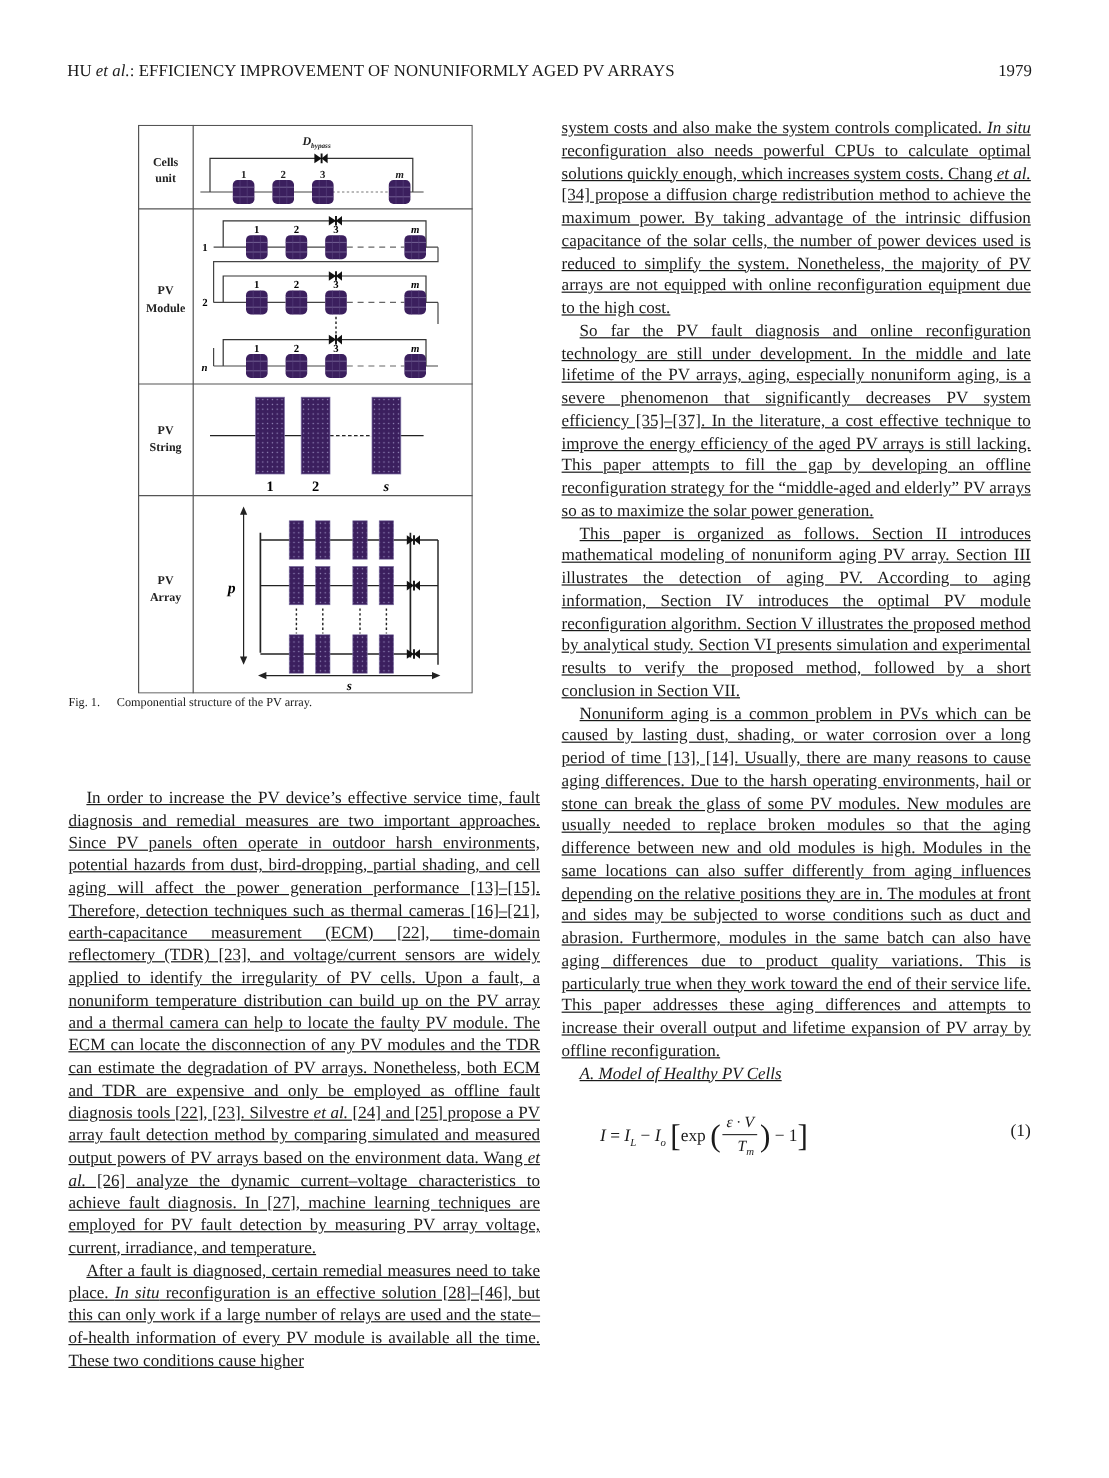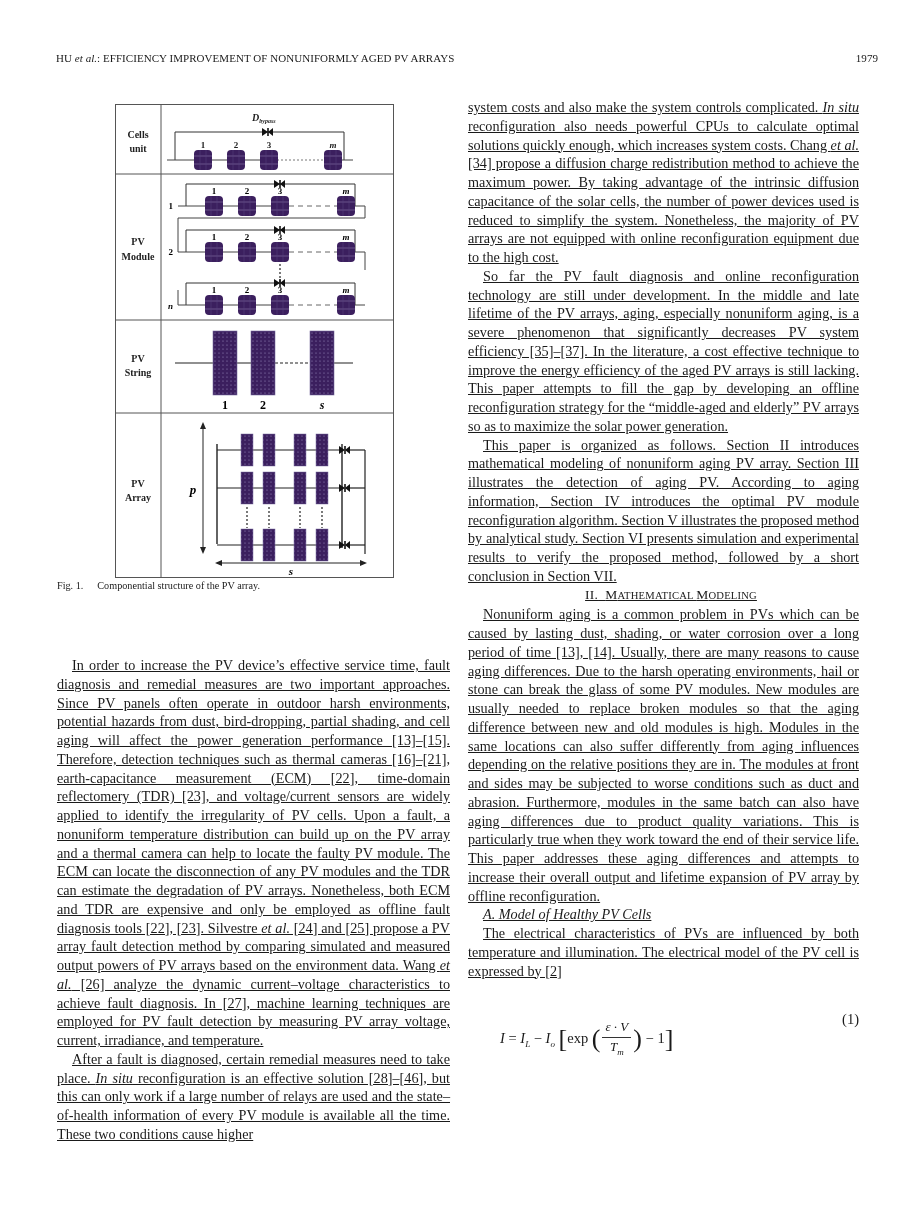--- a/index.html
+++ b/index.html
@@ -1,37 +1,37 @@
 <!DOCTYPE html>
 <html><head>
 <meta charset="utf-8">
 <style>
   html, body { margin:0; padding:0; background:#fff; }
   body { width:924px; height:1232px; position:relative; overflow:hidden;
          font-family:"Liberation Serif", "DejaVu Serif", serif; color:#1a1a1a; }
-  .header { position:absolute; top:52px; left:56px; right:46px; height:14px;
-            font-size:11px; letter-spacing:0.05px;text-align:center; }
+  .header { position:absolute; top:52px; left:56px; right:64px; height:14px;
+            font-size:14px; letter-spacing:0.05px;text-align:center; }
   .header .title { position:absolute; left:0; top:0; }
   .header .page { position:absolute; right:0; top:0; }
   .col { position:absolute; font-size:14.2px; line-height:18.75px; text-align:justify;text-decoration:underline; }
   .col p { margin:0; text-indent:15px; }
   .col p.noindent { text-indent:0; }
   .left-col { left:57px; width:393px; top:656px; }
   .right-col { left:468px; width:391px; top:98px; }
   .fig-caption { position:absolute; left:57px; top:580px; font-size:10.2px; }
   .fig-caption .lab { margin-right:14px; }
   .section-heading { text-align:center; font-size:13.5px; margin:21px 0 12px 0; text-indent:0; letter-spacing:0.2px; }
   .section-heading .sc { font-size:10.6px; }
   .subsection { font-style:italic; margin:22px 0 6px 0; text-indent:0; }
   .equation { position:relative; height:50px; margin-top:14px; font-size:14.5px; }
   .equation .eq-body { position:absolute; left:32px; top:8px; font-style:italic; white-space:nowrap; }
   .equation .eq-num { position:absolute; right:0; top:16px; font-style:normal; }
   em { font-style:italic; }
   .figure { position:absolute; left:115px; top:104px; width:279px; height:474px; }
-  .frac { display:inline-block; vertical-align:middle; text-align:center; margin:16px 2px; }
+  .frac { display:inline-block; vertical-align:middle; text-align:right; margin:0 2px; }
   .frac .num { display:block; border-bottom:1px solid #333; padding:0 3px; font-size:13px; }
   .frac .den { display:block; font-size:13px; padding:0 3px; }
   .big { font-size:26px; font-style:normal; vertical-align:middle; font-weight:200; }
   .up { font-style:normal; }
   sub { font-size:9px; }
 </style>
 </head>
 <body>
 
 <div class="header">
@@ -241,27 +241,25 @@
 <div class="col left-col">
   <p><span>In order to increase the PV device’s effective service time, fault diagnosis and remedial measures are two important approaches. Since PV panels often operate in outdoor harsh environments, potential hazards from dust, bird-dropping, partial shading, and cell aging will affect the power generation performance [13]–[15]. Therefore, detection techniques such as thermal cameras [16]–[21], earth-capacitance measurement (ECM) [22], time-domain reflectomery (TDR) [23], and voltage/current sensors are widely applied to identify the irregularity of PV cells. Upon a fault, a nonuniform temperature distribution can build up on the PV array and a thermal camera can help to locate the faulty PV module. The ECM can locate the disconnection of any PV modules and the TDR can estimate the degradation of PV arrays. Nonetheless, both ECM and TDR are expensive and only be employed as offline fault diagnosis tools [22], [23]. Silvestre </span><em>et al.</em><span> [24] and [25] propose a PV array fault detection method by comparing simulated and measured output powers of PV arrays based on the environment data. Wang </span><em>et al.</em><span> [26] analyze the dynamic current–voltage characteristics to achieve fault diagnosis. In [27], machine learning techniques are employed for PV fault detection by measuring PV array voltage, current, irradiance, and temperature.</span></p>
   <p><span>After a fault is diagnosed, certain remedial measures need to take place. </span><em>In situ</em><span> reconfiguration is an effective solution [28]–[46], but this can only work if a large number of relays are used and the state–of-health information of every PV module is available all the time. These two conditions cause higher</span></p>
 </div>
 
 <div class="col right-col">
   <p class="noindent"><span>system costs and also make the system controls complicated. </span><em>In situ</em><span> reconfiguration also needs powerful CPUs to calculate optimal solutions quickly enough, which increases system costs. Chang </span><em>et al.</em><span> [34] propose a diffusion charge redistribution method to achieve the maximum power. By taking advantage of the intrinsic diffusion capacitance of the solar cells, the number of power devices used is reduced to simplify the system. Nonetheless, the majority of PV arrays are not equipped with online reconfiguration equipment due to the high cost.</span></p>
   <p>So far the PV fault diagnosis and online reconfiguration technology are still under development. In the middle and late lifetime of the PV arrays, aging, especially nonuniform aging, is a severe phenomenon that significantly decreases PV system efficiency [35]–[37]. In the literature, a cost effective technique to improve the energy efficiency of the aged PV arrays is still lacking. This paper attempts to fill the gap by developing an offline reconfiguration strategy for the “middle-aged and elderly” PV arrays so as to maximize the solar power generation.</p>
   <p>This paper is organized as follows. Section II introduces mathematical modeling of nonuniform aging PV array. Section III illustrates the detection of aging PV. According to aging information, Section IV introduces the optimal PV module reconfiguration algorithm. Section V illustrates the proposed method by analytical study. Section VI presents simulation and experimental results to verify the proposed method, followed by a short conclusion in Section VII.</p>
 
-  <p class="section-heading"><span>II.</span>&nbsp;&nbsp;<span>M</span><span class="sc">ATHEMATICAL </span><span>M</span><span class="sc">ODELING</span></p>
 
   <p>Nonuniform aging is a common problem in PVs which can be caused by lasting dust, shading, or water corrosion over a long period of time [13], [14]. Usually, there are many reasons to cause aging differences. Due to the harsh operating environments, hail or stone can break the glass of some PV modules. New modules are usually needed to replace broken modules so that the aging difference between new and old modules is high. Modules in the same locations can also suffer differently from aging influences depending on the relative positions they are in. The modules at front and sides may be subjected to worse conditions such as duct and abrasion. Furthermore, modules in the same batch can also have aging differences due to product quality variations. This is particularly true when they work toward the end of their service life. This paper addresses these aging differences and attempts to increase their overall output and lifetime expansion of PV array by offline reconfiguration.</p>
 
   <p class="subsection">A.  Model of Healthy PV Cells</p>
 
-  <p>The electrical characteristics of PVs are influenced by both temperature and illumination. The electrical model of the PV cell is expressed by [2]</p>
 
   <div class="equation">
     <span class="eq-body">
       <span>I</span><span class="up"> = </span><span>I</span><sub>L</sub><span class="up"> − </span><span>I</span><sub>o</sub>
       <span class="big">[</span><span class="up">exp</span>
       <span class="big">(</span><span class="frac"><span class="num">ε · V</span><span class="den"><span>T</span><sub>m</sub></span></span><span class="big">)</span><span class="up"> − 1</span><span class="big">]</span>
     </span>
     <span class="eq-num">(1)</span>
   </div>
 </div>

